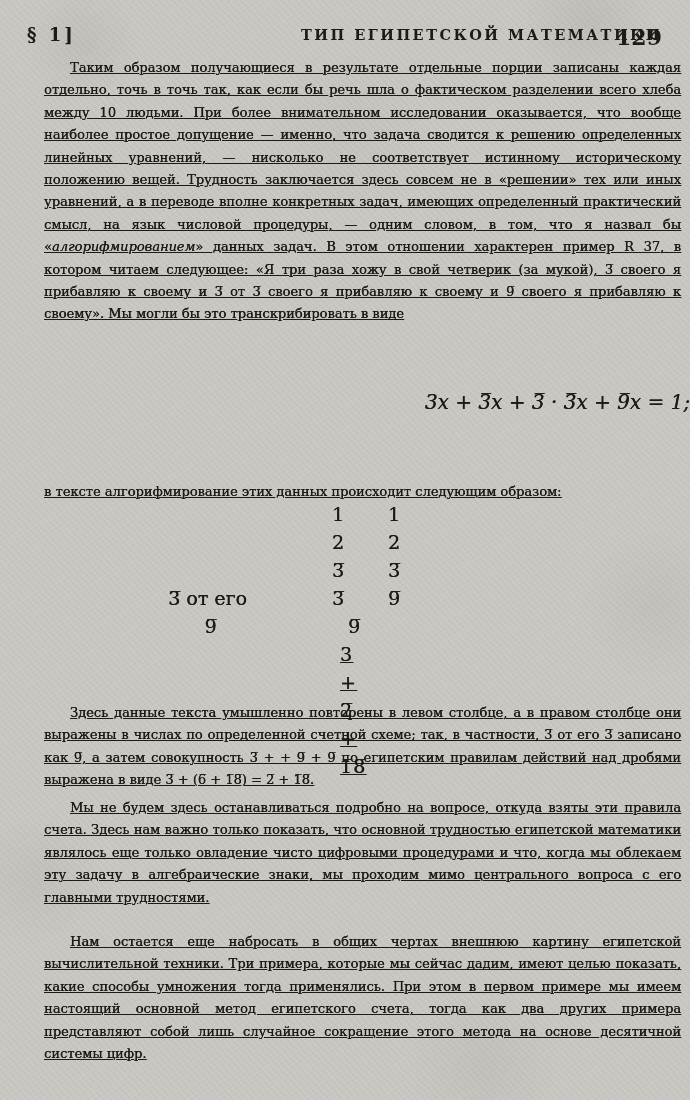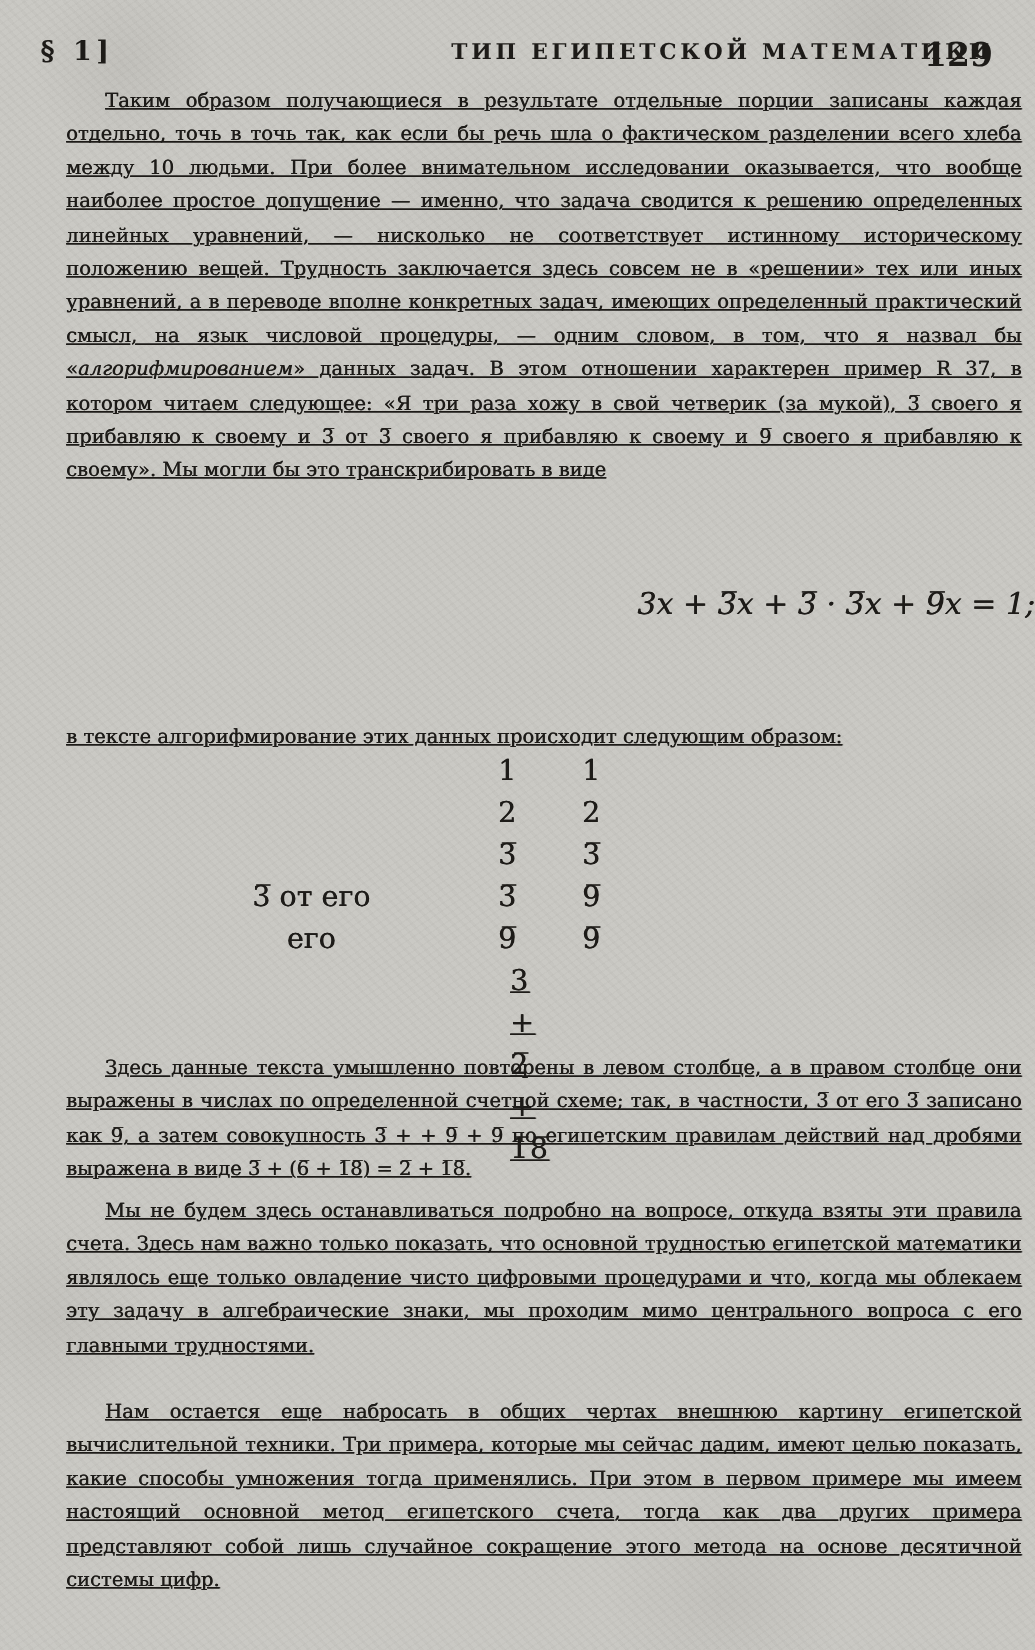--- a/index.html
+++ b/index.html
@@ -91,21 +91,20 @@
       <span class="lab"></span>
       <span class="c1">3̅</span>
       <span class="c2">3̅</span>
     </div>
     <div class="row">
       <span class="lab">3̅ от его</span>
       <span class="c1">3̅</span>
       <span class="c2">9̅</span>
     </div>
     <div class="row">
-      <span class="lab">его</span>
       <span class="c1">9̅</span>
       <span class="c2">9̅</span>
     </div>
     <div class="row">
       <span class="c1"></span>
       <span class="c2">3 + 2̅ + 1̅8̅</span>
     </div>
   </div>
 
   <p class="body indent" style="top:678px;margin-top:24px;">Здесь данные текста умышленно повторены в левом столбце, а в правом столбце они выражены в числах по определенной счетной схеме; так, в частности, 3̅ от его 3̅ записано как 9̅, а затем совокупность 3̅ + + 9̅ + 9̅ по египетским правилам действий над дробями выражена в виде 3̅ + (6̅ + 1̅8̅) = 2̅ + 1̅8̅.</p>

